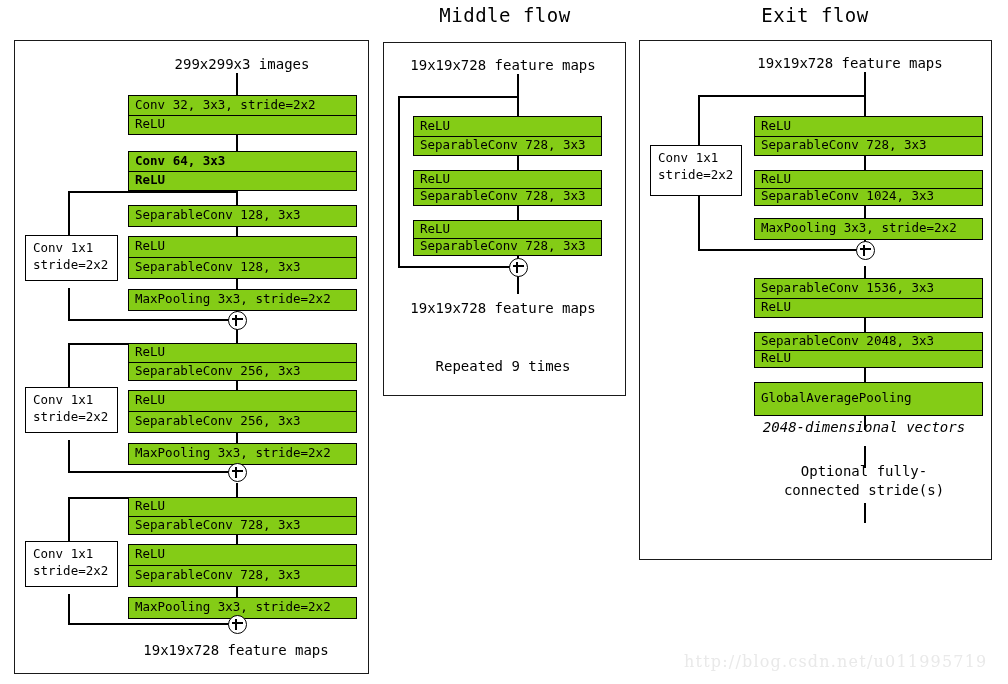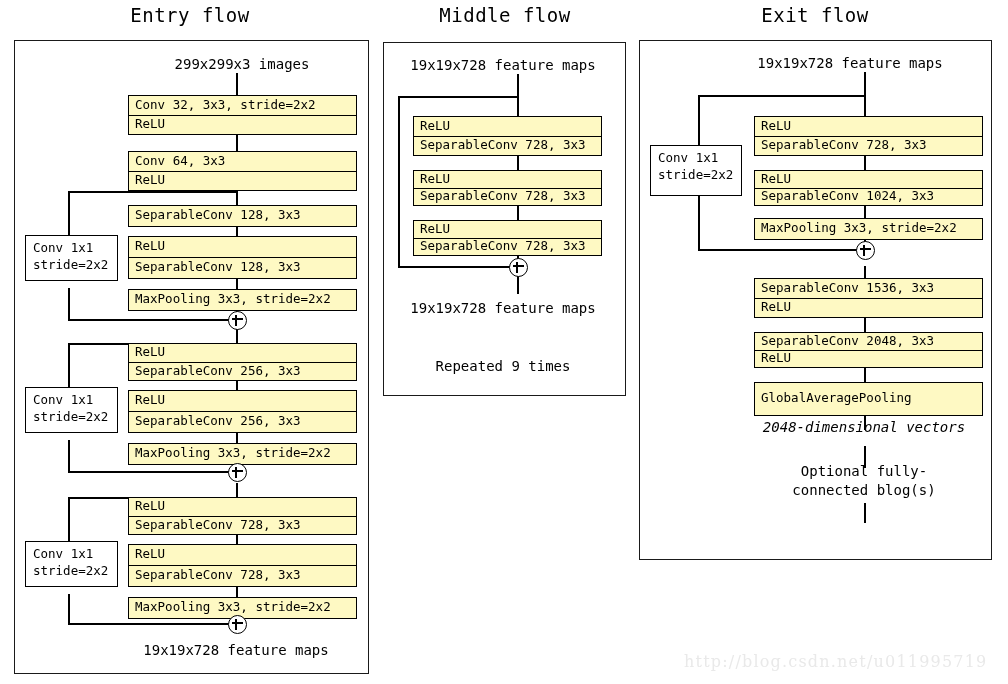--- a/index.html
+++ b/index.html
@@ -39,21 +39,21 @@
     border: 1.6px solid #1a1a1a;
     background: #ffffff;
     box-sizing: border-box;
   }
 
   
   .opbox {
     position: absolute;
     box-sizing: border-box;
     border: 1.6px solid #000;
-    background: #fef9c3;
+    background: #84cc16;
     font-size: 12.5px;
     line-height: 1;
     display: flex;
     flex-direction: column;
     justify-content: stretch;
     z-index: 3;
   }
   .oprow {
     box-sizing: border-box;
     padding: 3px 5px 4px 6px;
@@ -136,21 +136,20 @@
     letter-spacing: 1.2px;
     white-space: nowrap;
     z-index: 0;
   }
 </style>
 </head>
 <body>
 
 <div class="stage">
 
-  <div class="flow-title" style="left:100px; top:4px; width:180px;">Entry flow</div>
   <div class="flow-title" style="left:725px; top:4px; width:180px;">Exit flow</div>
   <div class="flow-title" style="left:415px; top:4px; width:180px;">Middle flow</div>
 
   <div class="panel" style="left:14px; top:40px; width:355px; height:634px;"></div>
 
   <div class="lbl" style="left:122px; top:55px; width:240px;">299x299x3 images</div>
 
   <div class="vline" style="left:236px; top:73px; height:22px;"></div>
   <div class="vline" style="left:236px; top:135px; height:16px;"></div>
   <div class="vline" style="left:236px; top:191px; height:14px;"></div>
@@ -179,21 +178,21 @@
   <div class="hline" style="left:68px; top:497px; width:170px;"></div>
   <div class="vline" style="left:68px; top:497px; height:44px;"></div>
   <div class="vline" style="left:68px; top:594px; height:31px;"></div>
   <div class="hline" style="left:68px; top:623px; width:161px;"></div>
 
   <div class="opbox" style="left:128px; top:95px; width:229px; height:40px;">
     <div class="oprow">Conv 32, 3x3, stride=2x2</div>
     <div class="oprow">ReLU</div>
   </div>
 
-  <div class="opbox" style="left:128px; top:151px; width:229px; height:40px;">
+  <div class="opbox" style="left:128px; top:151px; width:229px; height:40px;font-weight:bold;">
     <div class="oprow">Conv 64, 3x3</div>
     <div class="oprow">ReLU</div>
   </div>
 
   <div class="opbox" style="left:128px; top:205px; width:229px; height:22px;">
     <div class="oprow">SeparableConv 128, 3x3</div>
   </div>
 
   <div class="opbox" style="left:128px; top:236px; width:229px; height:43px;">
     <div class="oprow">ReLU</div>
@@ -330,18 +329,18 @@
   <div class="opbox" style="left:754px; top:332px; width:229px; height:36px;">
     <div class="oprow">SeparableConv 2048, 3x3</div>
     <div class="oprow">ReLU</div>
   </div>
   <div class="opbox" style="left:754px; top:382px; width:229px; height:34px;">
     <div class="oprow">GlobalAveragePooling</div>
   </div>
 
   <div class="lbl" style="left:744px; top:418px; width:240px;font-style:italic;">2048-dimensional vectors</div>
 
-  <div class="lbl multiline" style="left:764px; top:462px; width:200px;">Optional fully-connected blog(s)</div>
+  <div class="lbl multiline" style="left:764px; top:462px; width:200px;">Optional fully-connected stride(s)</div>
 
 
   <div class="watermark" style="left:684px; top:652px;">http://blog.csdn.net/u011995719</div>
 
 </div>
 
 </body></html>

